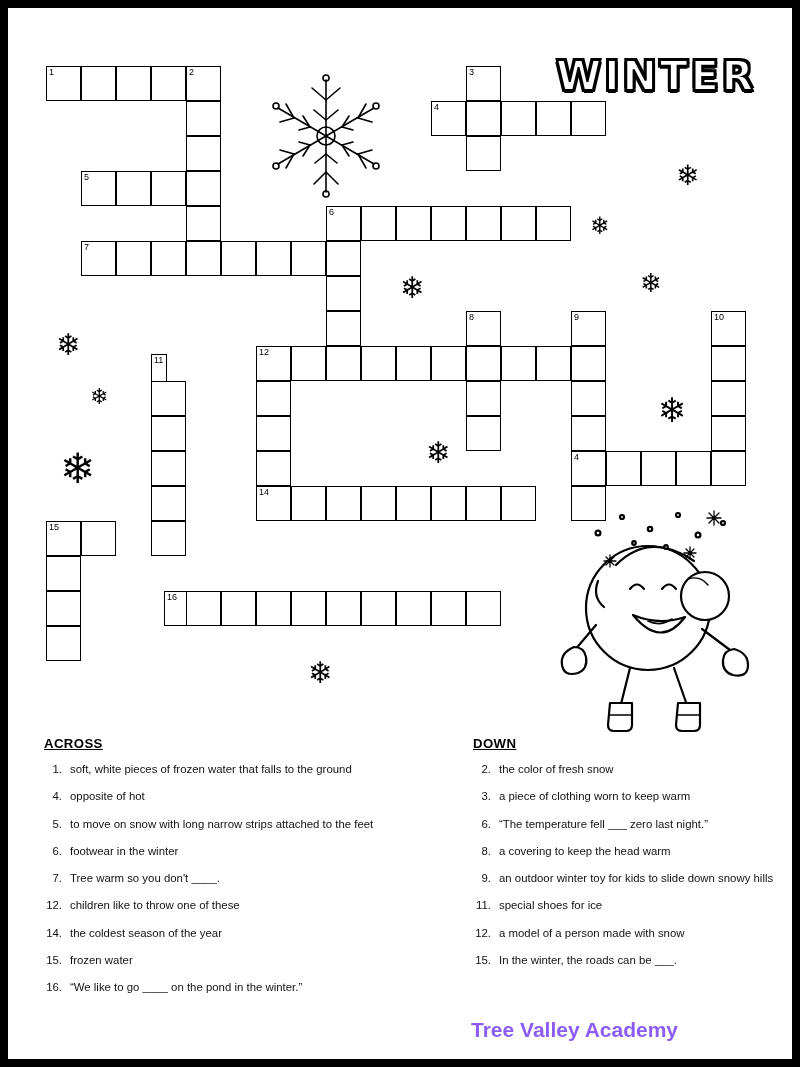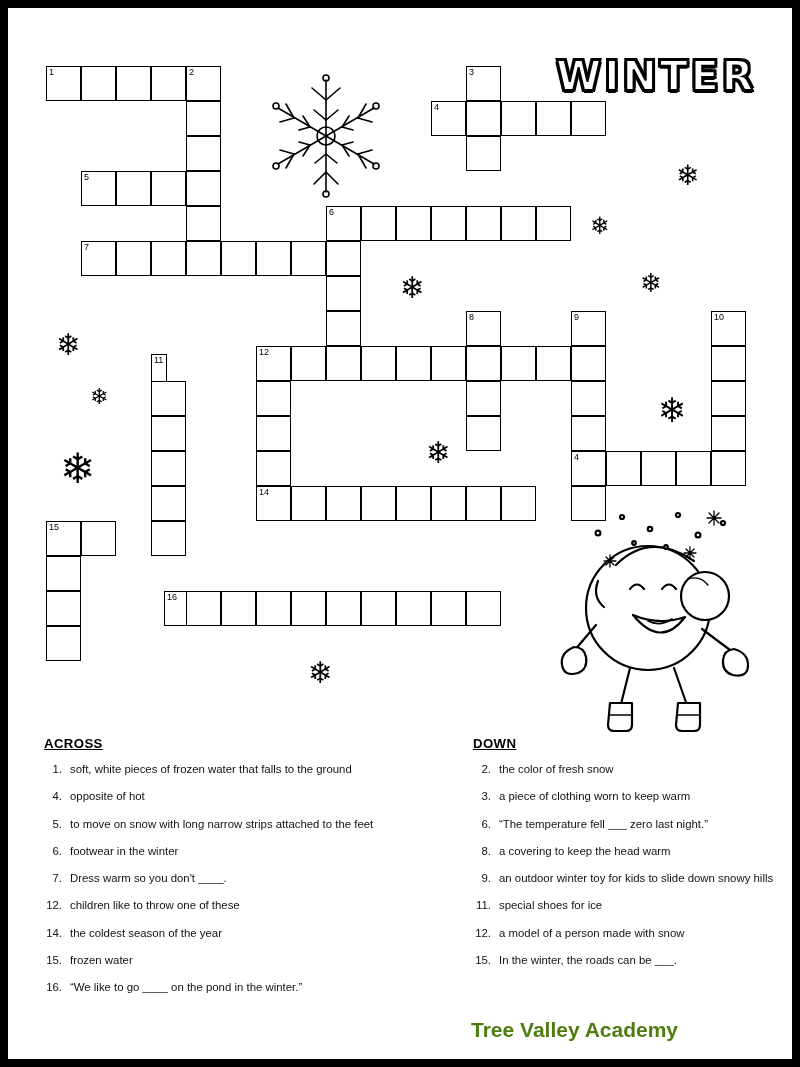--- a/index.html
+++ b/index.html
@@ -123,21 +123,21 @@
     text-align: justify;
   }
 
   
   .footer {
     position: absolute;
     left: 463px;
     top: 1010px;
     font-size: 21px;
     font-weight: bold;
-    color: #4d7c0f;
+    color: #8b5cf6;
     font-family: "Liberation Sans", sans-serif;
   }
 </style>
 </head>
 <body>
 
 <div class="page">
 
   <div class="title">WINTER</div>
 
@@ -383,21 +383,21 @@
         <div class="clue">
           <span class="cnum">5.</span>
           <span class="ctext">to move on snow with long narrow strips attached to the feet</span>
         </div>
         <div class="clue">
           <span class="cnum">6.</span>
           <span class="ctext">footwear in the winter</span>
         </div>
         <div class="clue">
           <span class="cnum">7.</span>
-          <span class="ctext">Dress warm so you don't ____.</span>
+          <span class="ctext">Tree warm so you don't ____.</span>
         </div>
         <div class="clue">
           <span class="cnum">12.</span>
           <span class="ctext">children like to throw one of these</span>
         </div>
         <div class="clue">
           <span class="cnum">14.</span>
           <span class="ctext">the coldest season of the year</span>
         </div>
         <div class="clue">

